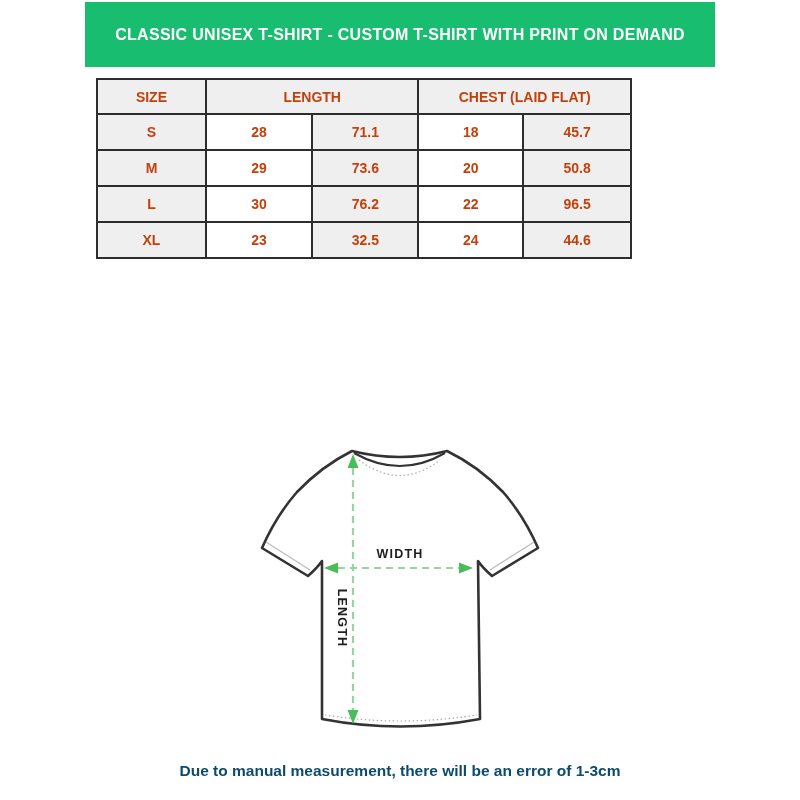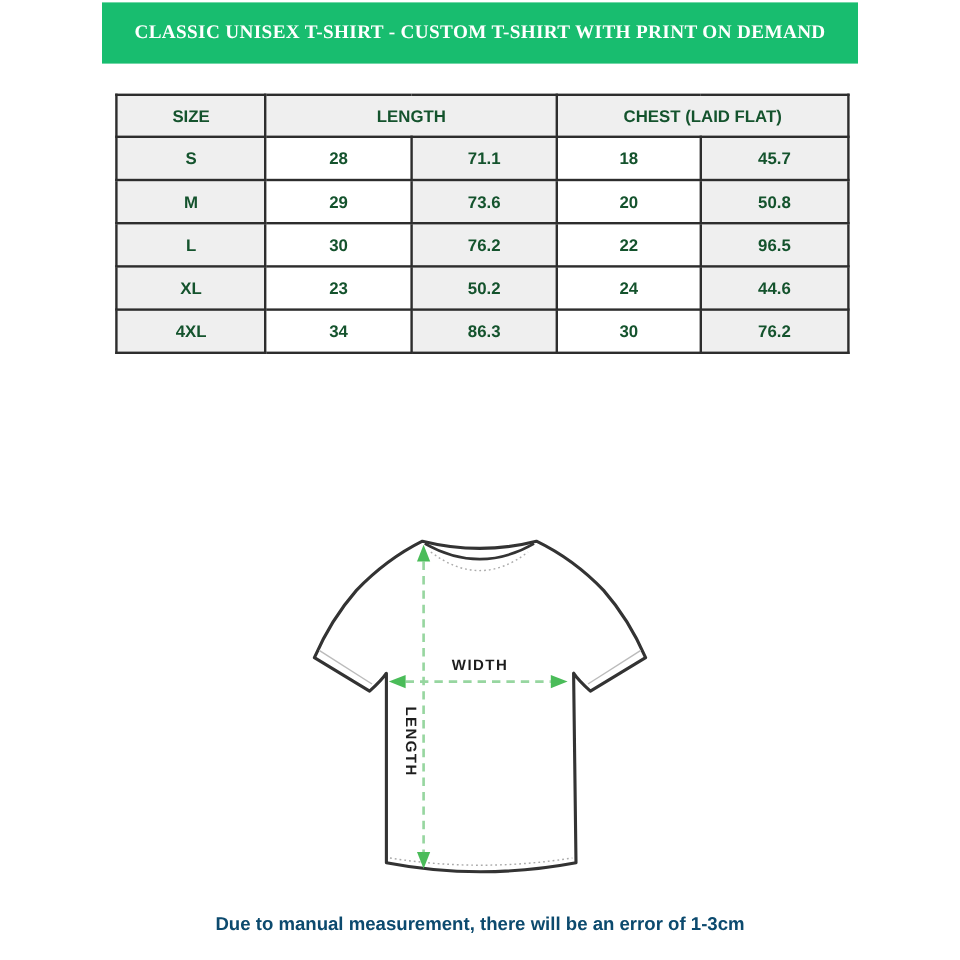--- a/index.html
+++ b/index.html
@@ -8,44 +8,43 @@
     position: relative;
     width: 800px;
     height: 800px;
     background: #ffffff;
     overflow: hidden;
   }
   
   .banner {
     position: absolute;
     left: 85px; top: 2px;
-    width: 630px; height: 51px;
+    width: 630px; height: 65px;
     background: #18bd6f;
     display: flex;
     align-items: center;
     justify-content: center;
-    font-family: Liberation Serif, serif;
   }
   .banner .title {
     color: #ffffff;
     font-size: 16px;
     font-weight: bold;
     letter-spacing: 0.3px;
     white-space: nowrap;
   }
   
   .size-table {
     position: absolute;
     left: 96px; top: 78px;
-    width: 612px;
+    width: 536px;
     border-collapse: collapse;
     table-layout: fixed;
     font-size: 14px;
     font-weight: bold;
-    color: #14532d;
+    color: #c2410c;
   }
   .size-table th, .size-table td {
     border: 2px solid #2d2d2d;
     text-align: center;
     vertical-align: middle;
     padding: 0;
   }
   .size-table thead th { height: 33px; background: #efefef; }
   .size-table tbody td { height: 34px; background: #ffffff; }
   .size-table tbody td.shaded { background: #efefef; }
@@ -115,30 +114,23 @@
       <tr>
         <td class="shaded">L</td>
         <td>30</td>
         <td class="shaded">76.2</td>
         <td>22</td>
         <td class="shaded">96.5</td>
       </tr>
       <tr>
         <td class="shaded">XL</td>
         <td>23</td>
-        <td class="shaded">50.2</td>
+        <td class="shaded">32.5</td>
         <td>24</td>
         <td class="shaded">44.6</td>
-      </tr>
-      <tr>
-        <td class="shaded">4XL</td>
-        <td>34</td>
-        <td class="shaded">86.3</td>
-        <td>30</td>
-        <td class="shaded">76.2</td>
       </tr>
     </tbody>
   </table>
 
   <svg class="diagram" viewBox="0 0 300 312">
 
     <path d="M 102,23 Q 150,35 197,23 Q 228,38 253,64 Q 274,88 288,120 L 242,148 Q 232,139 228,133 L 230,291 Q 150,306 72,291 L 72,133 Q 68,139 58,148 L 12,120 Q 26,88 47,64 Q 72,38 102,23 Z" fill="#ffffff" stroke="#333333" stroke-width="2.6" stroke-linejoin="round"></path>
 
     <path d="M 104,25 Q 150,51 195,25" fill="none" stroke="#333333" stroke-width="2.2"></path>
     <path d="M 109,32 Q 150,63 190,32" fill="none" stroke="#aaaaaa" stroke-width="1.2" stroke-dasharray="1.5 2.5"></path>

